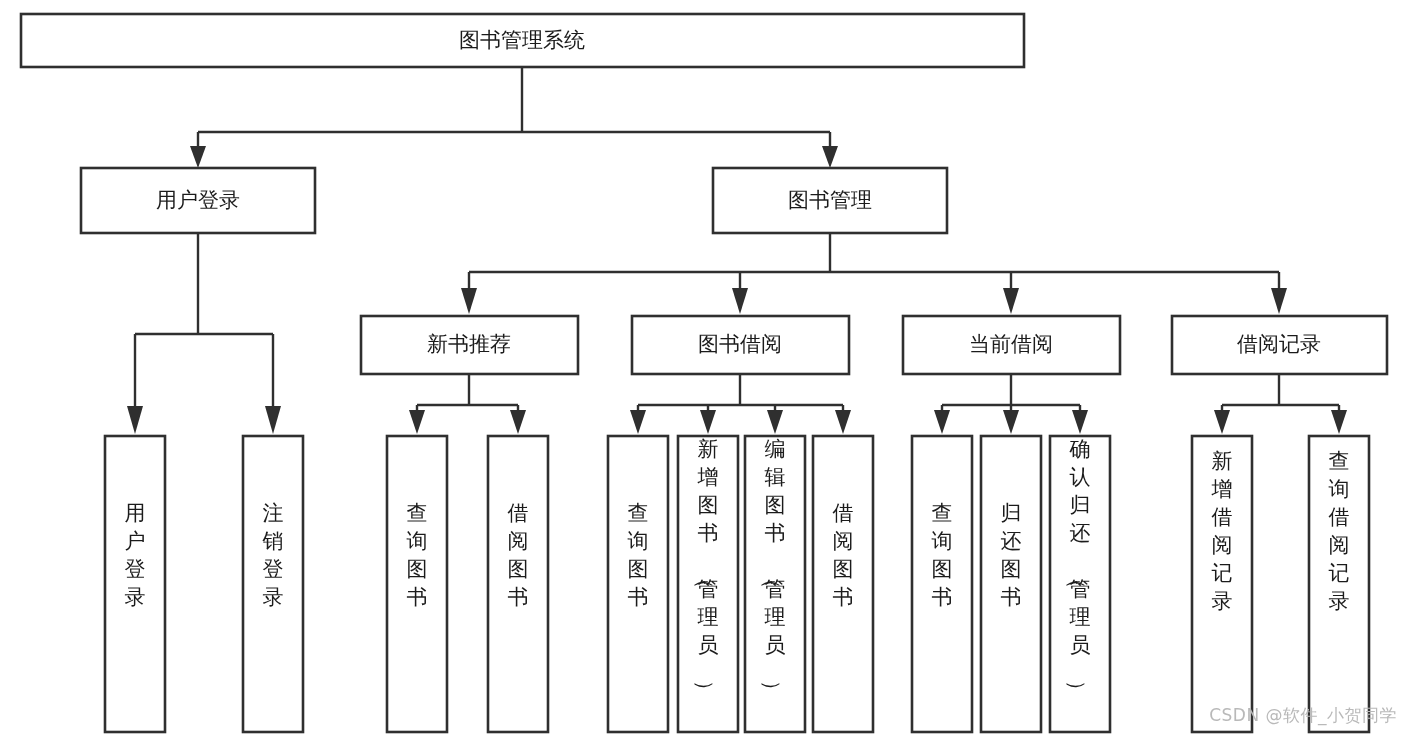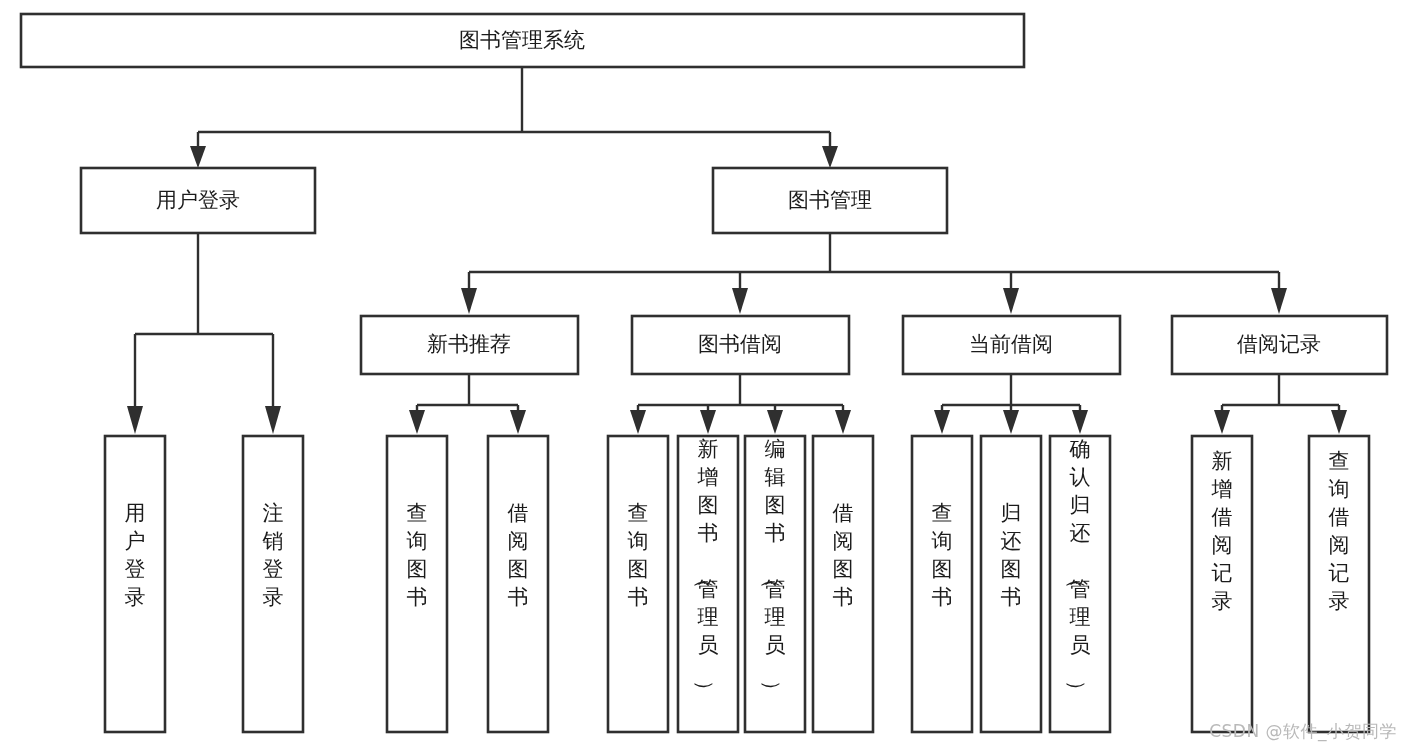--- a/index.html
+++ b/index.html
@@ -51,21 +51,21 @@
     stroke-width: 2.4;
     fill: none;
   }
   .arrow-head {
     fill: #2f2f2f;
     stroke: none;
   }
   .watermark-text {
     position: absolute;
     right: 8px;
-    bottom: 4px;
+    bottom: 20px;
     font-family: "DejaVu Sans", "Liberation Sans", sans-serif;
     font-size: 17px;
     color: #b9b9b9;
     letter-spacing: 0.5px;
     white-space: nowrap;
     user-select: none;
   }
 </style>
 </head>
 <body>

